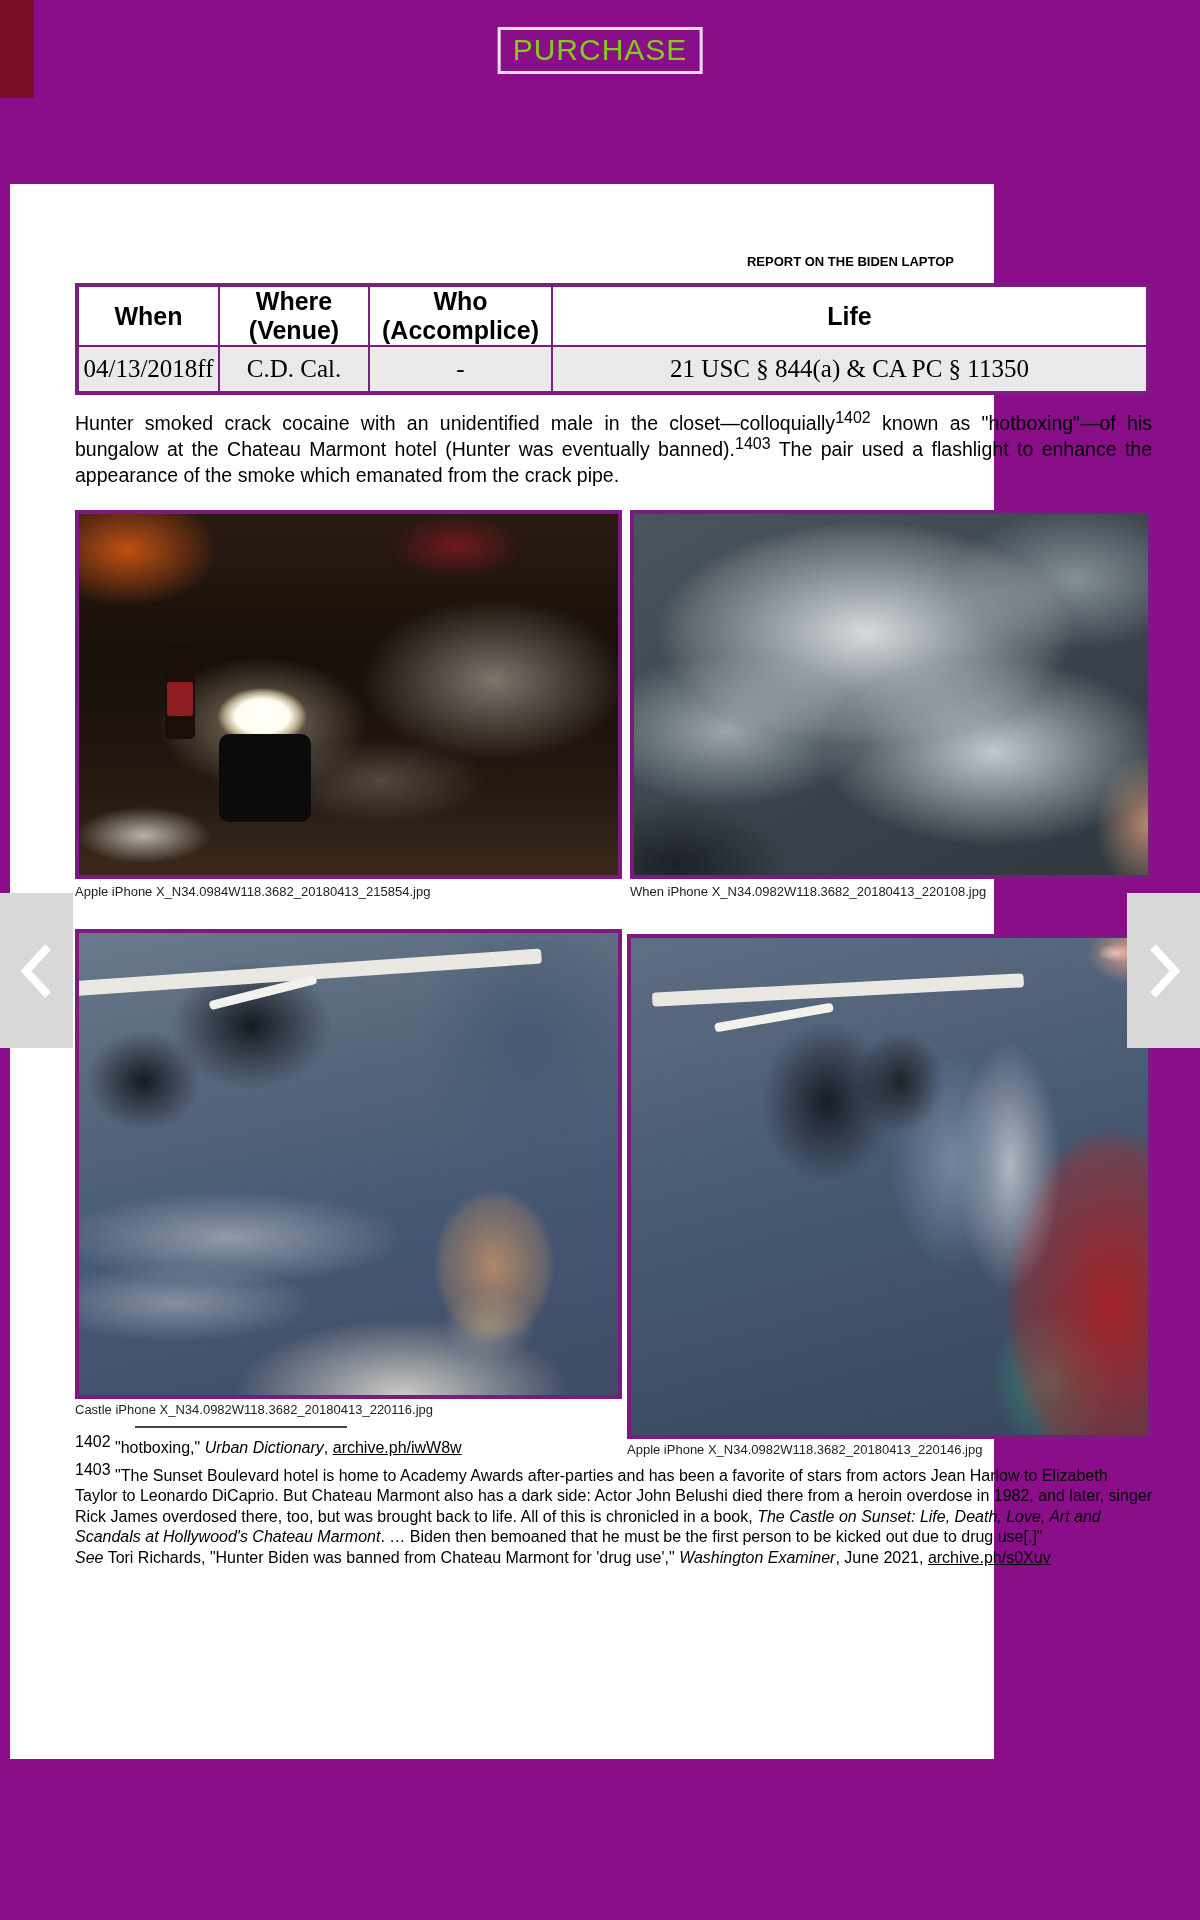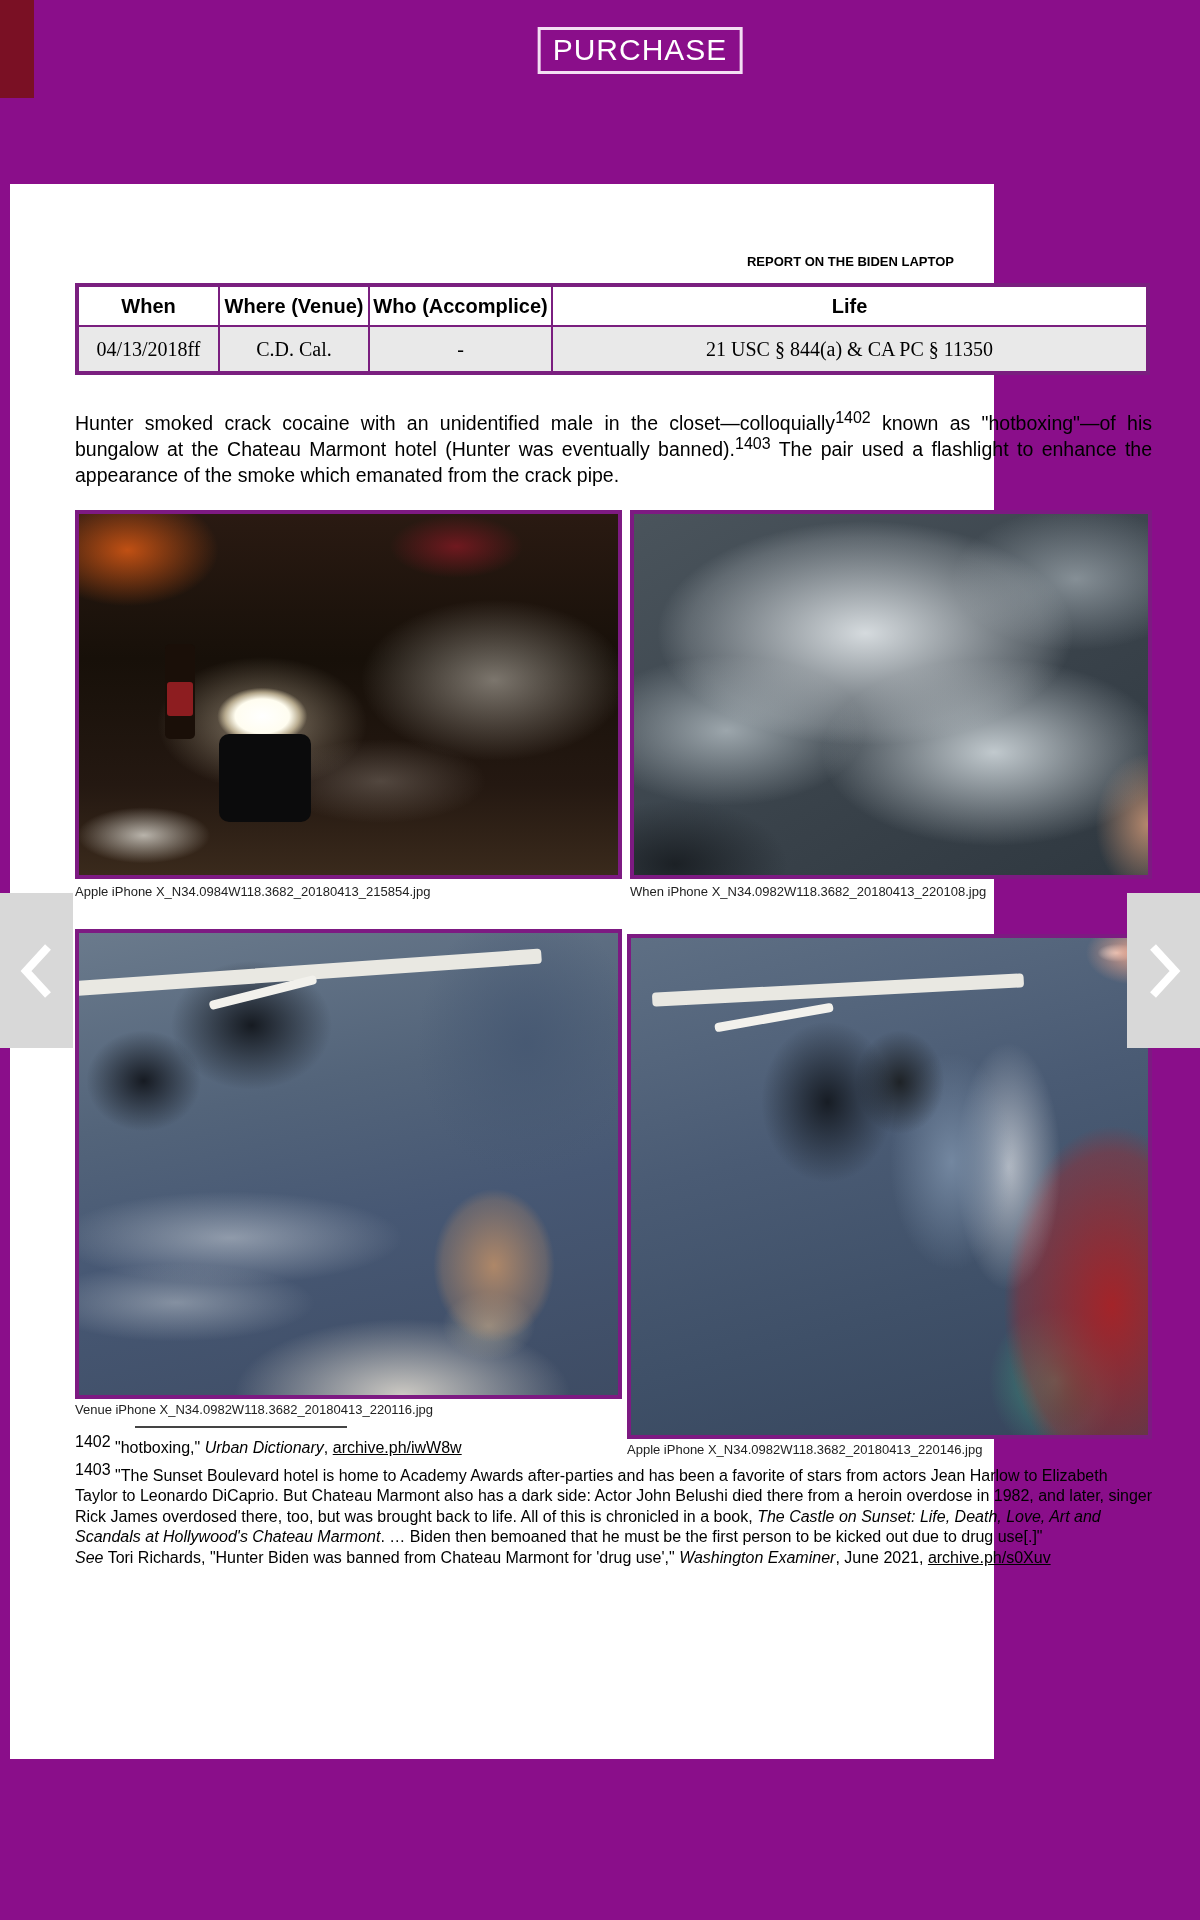--- a/index.html
+++ b/index.html
@@ -6,38 +6,38 @@
   body{
     width:1200px;height:1920px;position:relative;overflow:hidden;
     background:#8A0E8A;
     font-family:"Liberation Sans","DejaVu Sans",sans-serif;
     -webkit-font-smoothing:antialiased;
   }
   
   .corner-accent{position:absolute;left:0;top:0;width:34px;height:98px;background:#7A1024;}
   .purchase-btn{
     position:absolute;top:27px;left:50%;transform:translateX(-50%);
-    border:3px solid #F3DFF3;color:#ffffff;background:transparent;
+    border:3px solid #F3DFF3;color:#84cc16;background:transparent;
     font-size:30px;letter-spacing:1px;padding:3px 12px;line-height:1.15;
-    font-family:"Liberation Sans",sans-serif;cursor:pointer;margin-left:40px;
+    font-family:"Liberation Sans",sans-serif;cursor:pointer;
   }
   
   .page{
     position:absolute;left:10px;top:184px;width:984px;height:1575px;
     background:#FFFFFF;
   }
   .report-banner{
     position:absolute;top:70px;right:40px;
     font-size:13px;font-weight:bold;color:#000;
   }
   
   .case-table{
     position:absolute;left:65px;top:99px;width:1075px;
     border-collapse:collapse;table-layout:fixed;
-    border:4px solid #7A1F7F;font-size:20px;color:#000;
+    border:4px solid #7A1F7F;font-size:25px;color:#000;
   }
   .case-table th,.case-table td{
     border:2.5px solid #7A1F7F;text-align:center;padding:0;
   }
   .case-table th{height:38px;font-weight:bold;background:#FFFFFF;}
   .case-table td{height:44px;background:#E9E9E9;font-weight:normal;font-family:Liberation Serif, serif;}
   .col-when{width:142px;} .col-where{width:150px;} .col-who{width:183px;} .col-what{width:auto;}
   
   .body-par{
     position:absolute;left:65px;top:226px;width:1077px;
@@ -175,21 +175,21 @@
   <div class="photo-caption cap-2">When iPhone X_N34.0982W118.3682_20180413_220108.jpg</div>
 
   <div class="photo photo-3">
     <div class="rail rail-3"></div>
     <div class="hanger hanger-3a"></div>
   </div>
   <div class="photo photo-4">
     <div class="rail rail-4"></div>
     <div class="hanger hanger-4a"></div>
   </div>
-  <div class="photo-caption cap-3">Venue iPhone X_N34.0982W118.3682_20180413_220116.jpg</div>
+  <div class="photo-caption cap-3">Castle iPhone X_N34.0982W118.3682_20180413_220116.jpg</div>
   <div class="photo-caption cap-4">Apple iPhone X_N34.0982W118.3682_20180413_220146.jpg</div>
 
   <div class="fn-separator"></div>
   <div class="footnotes">
     <p><sup>1402</sup><span> "hotboxing," </span><i>Urban Dictionary</i><span>, </span><a class="doc-link" href="#">archive.ph/iwW8w</a></p>
     <p class="tight"><sup>1403</sup><span> "The Sunset Boulevard hotel is home to Academy Awards after-parties and has been a favorite of stars from actors Jean Harlow to Elizabeth Taylor to Leonardo DiCaprio. But Chateau Marmont also has a dark side: Actor John Belushi died there from a heroin overdose in 1982, and later, singer Rick James overdosed there, too, but was brought back to life. All of this is chronicled in a book, </span><i>The Castle on Sunset: Life, Death, Love, Art and Scandals at Hollywood's Chateau Marmont</i><span>. … Biden then bemoaned that he must be the first person to be kicked out due to drug use[.]"</span></p>
     <p class="tight"><i>See</i><span> Tori Richards, "Hunter Biden was banned from Chateau Marmont for 'drug use'," </span><i>Washington Examiner</i><span>, June 2021, </span><a class="doc-link" href="#">archive.ph/s0Xuv</a></p>
   </div>
 
 </div>

